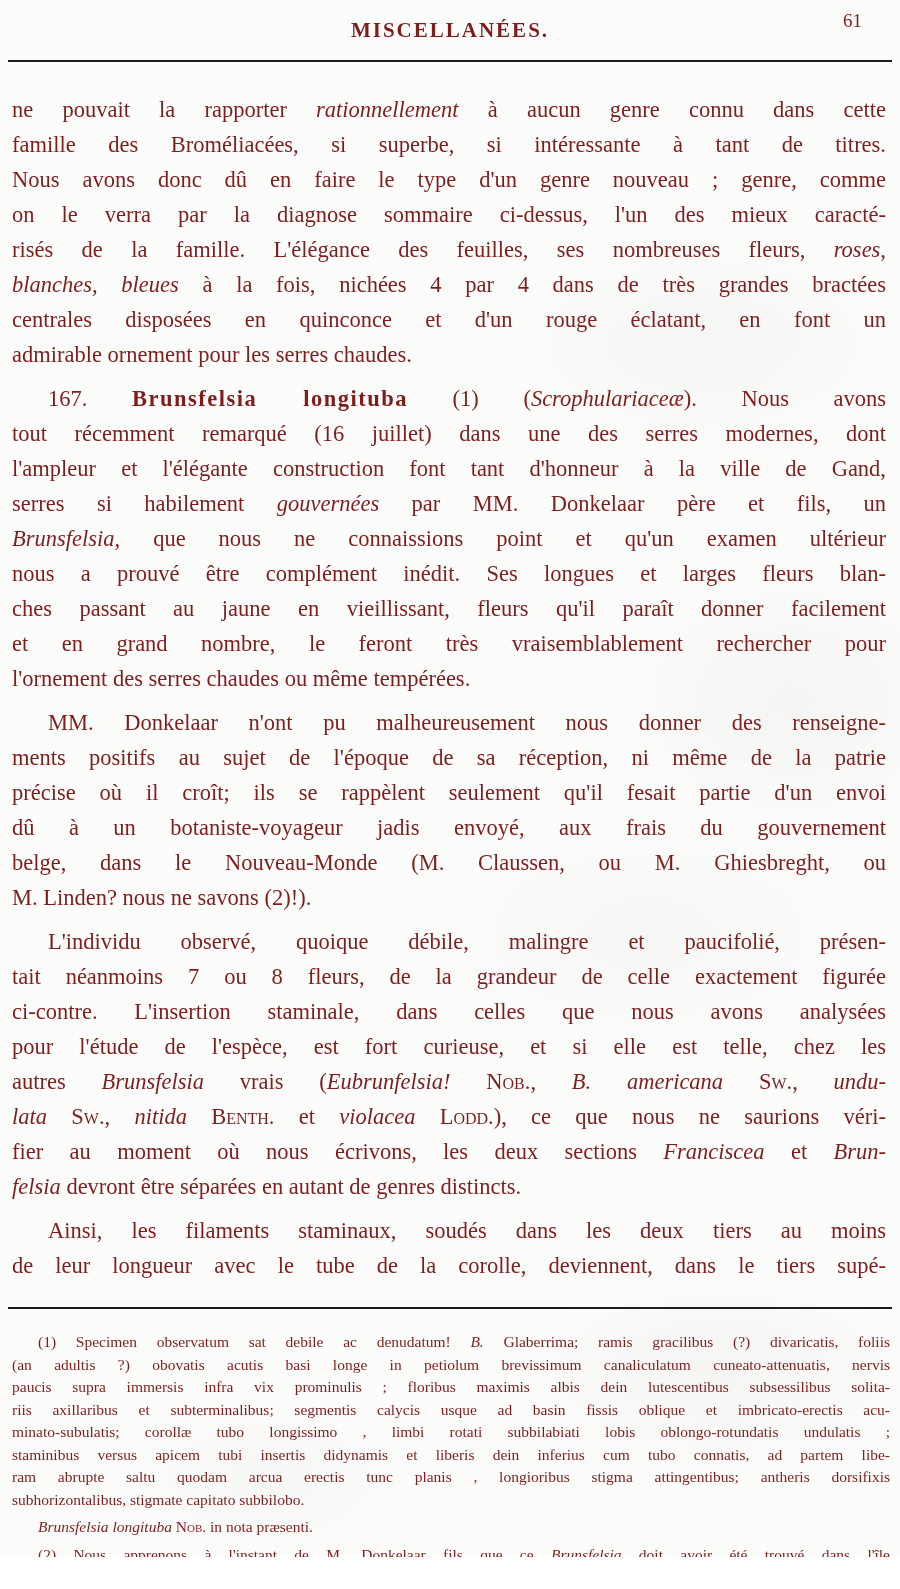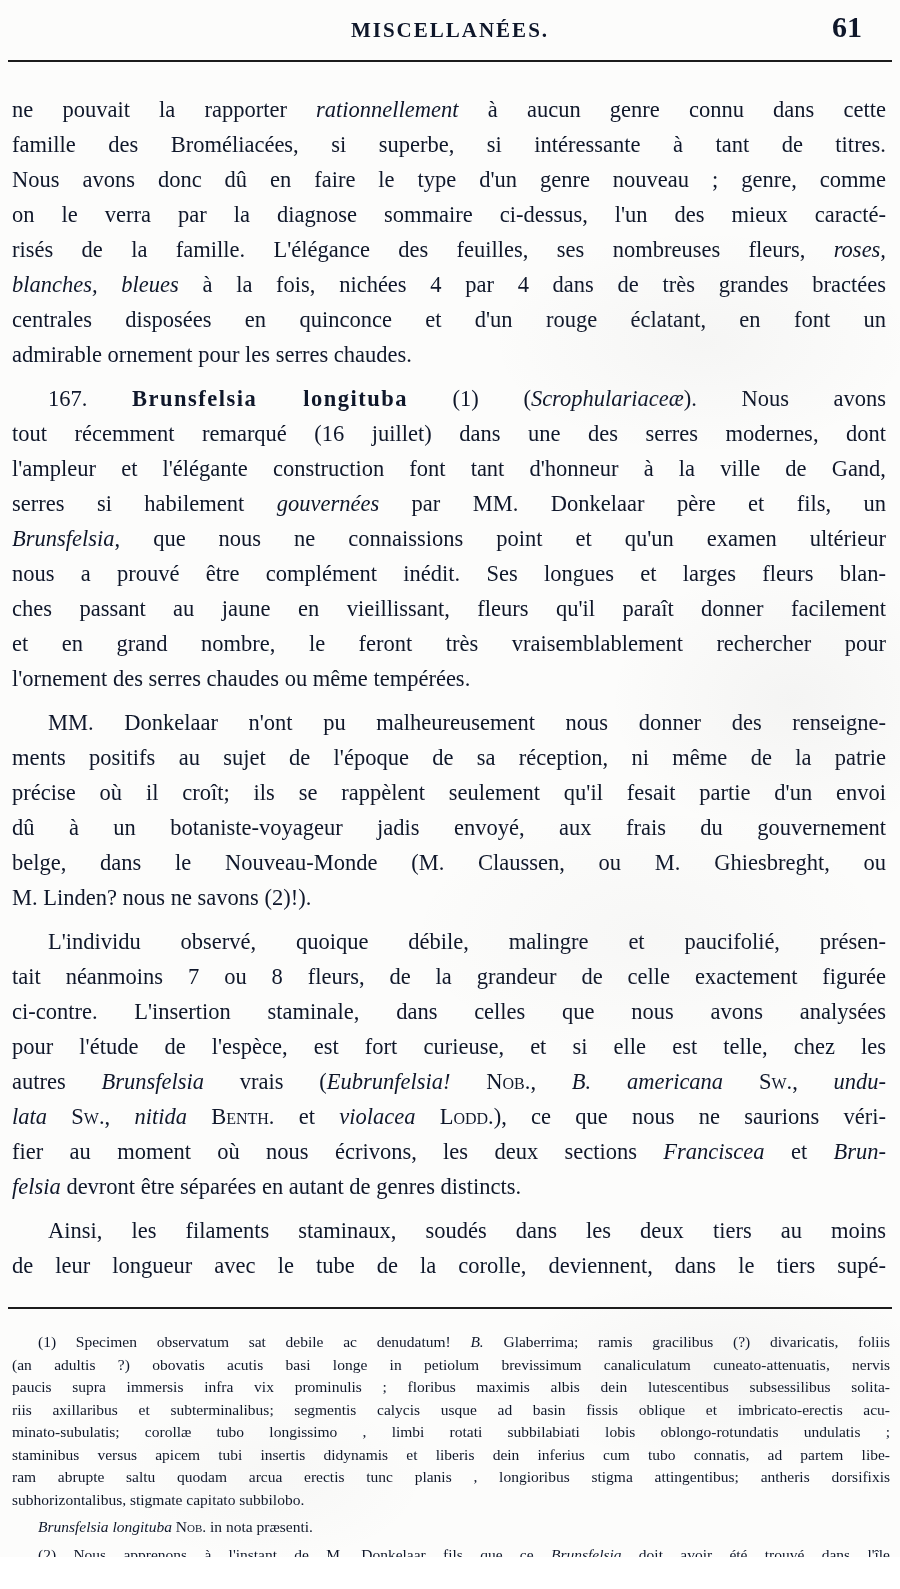--- a/index.html
+++ b/index.html
@@ -2,21 +2,21 @@
 <html><head>
 <meta charset="utf-8">
 <style>
   html, body { margin: 0; padding: 0; background: #ffffff; }
   .page {
     position: relative;
     width: 900px;
     height: 1557px;
     box-sizing: border-box;
     background: #fcfcfb;
-    color: #0f172a;
+    color: #7f1d1d;
     font-family: "Liberation Serif", "DejaVu Serif", serif;
     overflow: hidden;
   }
   
   .page::before {
     content: "";
     position: absolute;
     inset: 0;
     pointer-events: none;
     background:
@@ -32,22 +32,22 @@
     top: 18px; left: 0; right: 0;
     text-align: center;
     font-size: 21px;
     font-weight: 700;
     letter-spacing: 2px;
   }
   .page-number {
     position: absolute;
     top: 10px;
     right: 38px;
-    font-size: 30px;
-    font-weight: 700;
+    font-size: 19px;
+    font-weight: 400;
   }
   .header-rule { border-top: 2px solid #1c1c1c; margin: 0 8px; }
   .body-text { margin: 30px 14px 0 12px; font-size: 22.5px; }
   .line {
     line-height: 35px;
     text-align: justify;
     text-align-last: justify;
   }
   .line.last { text-align-last: left; }
   .body-text .line.indent { text-indent: 36px; }

